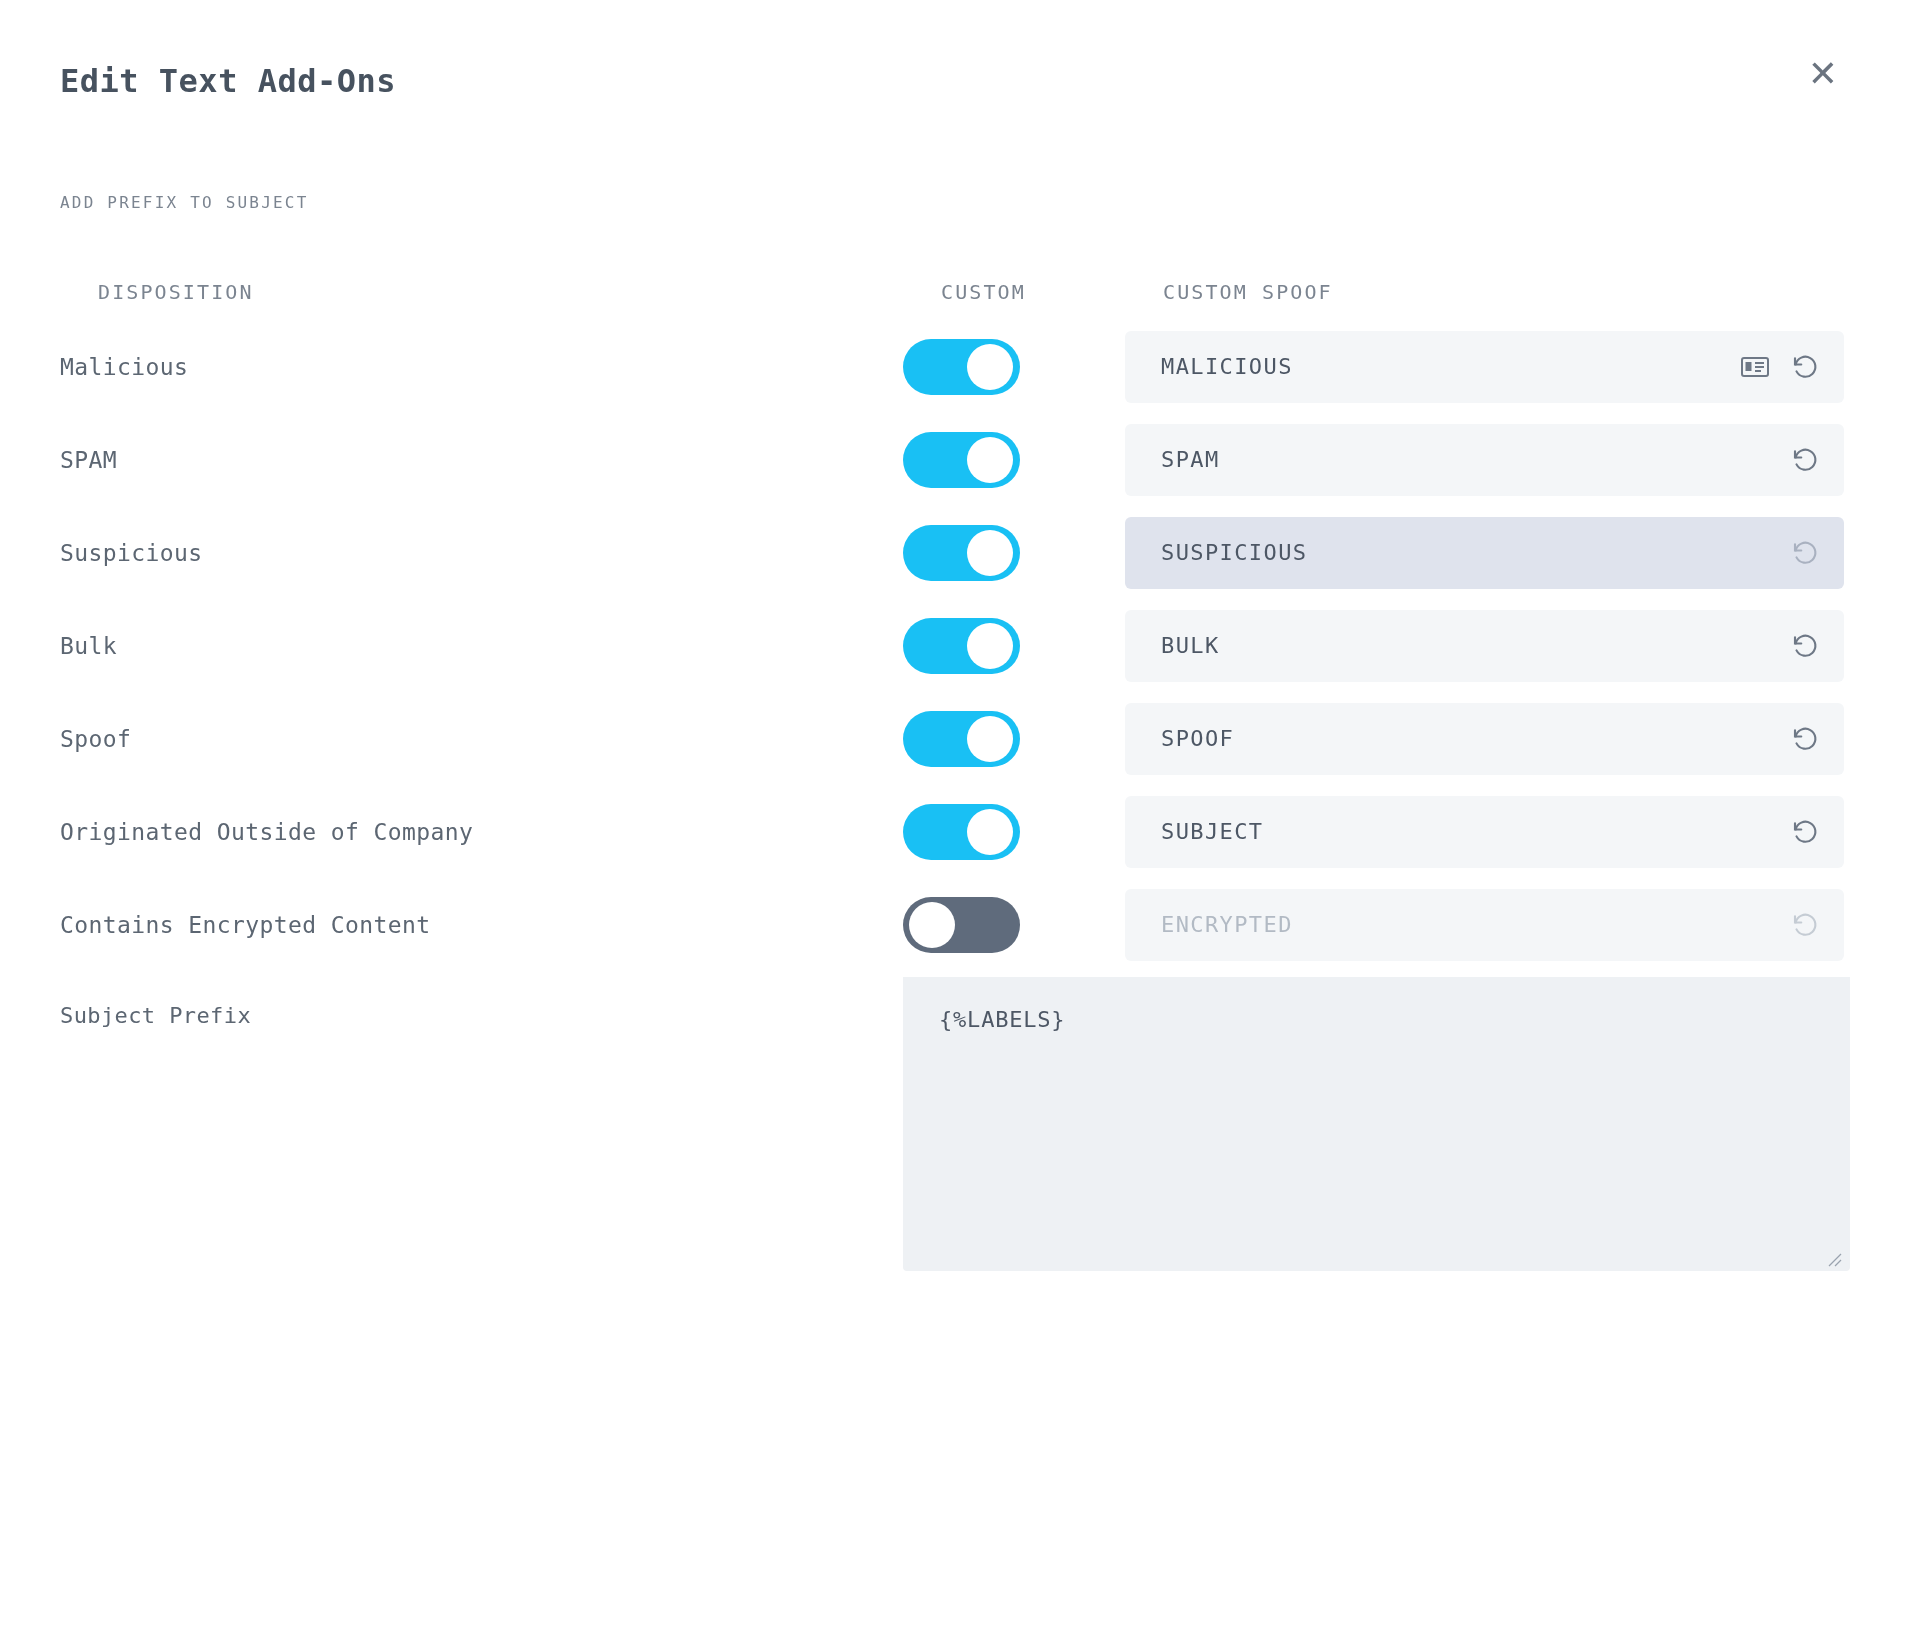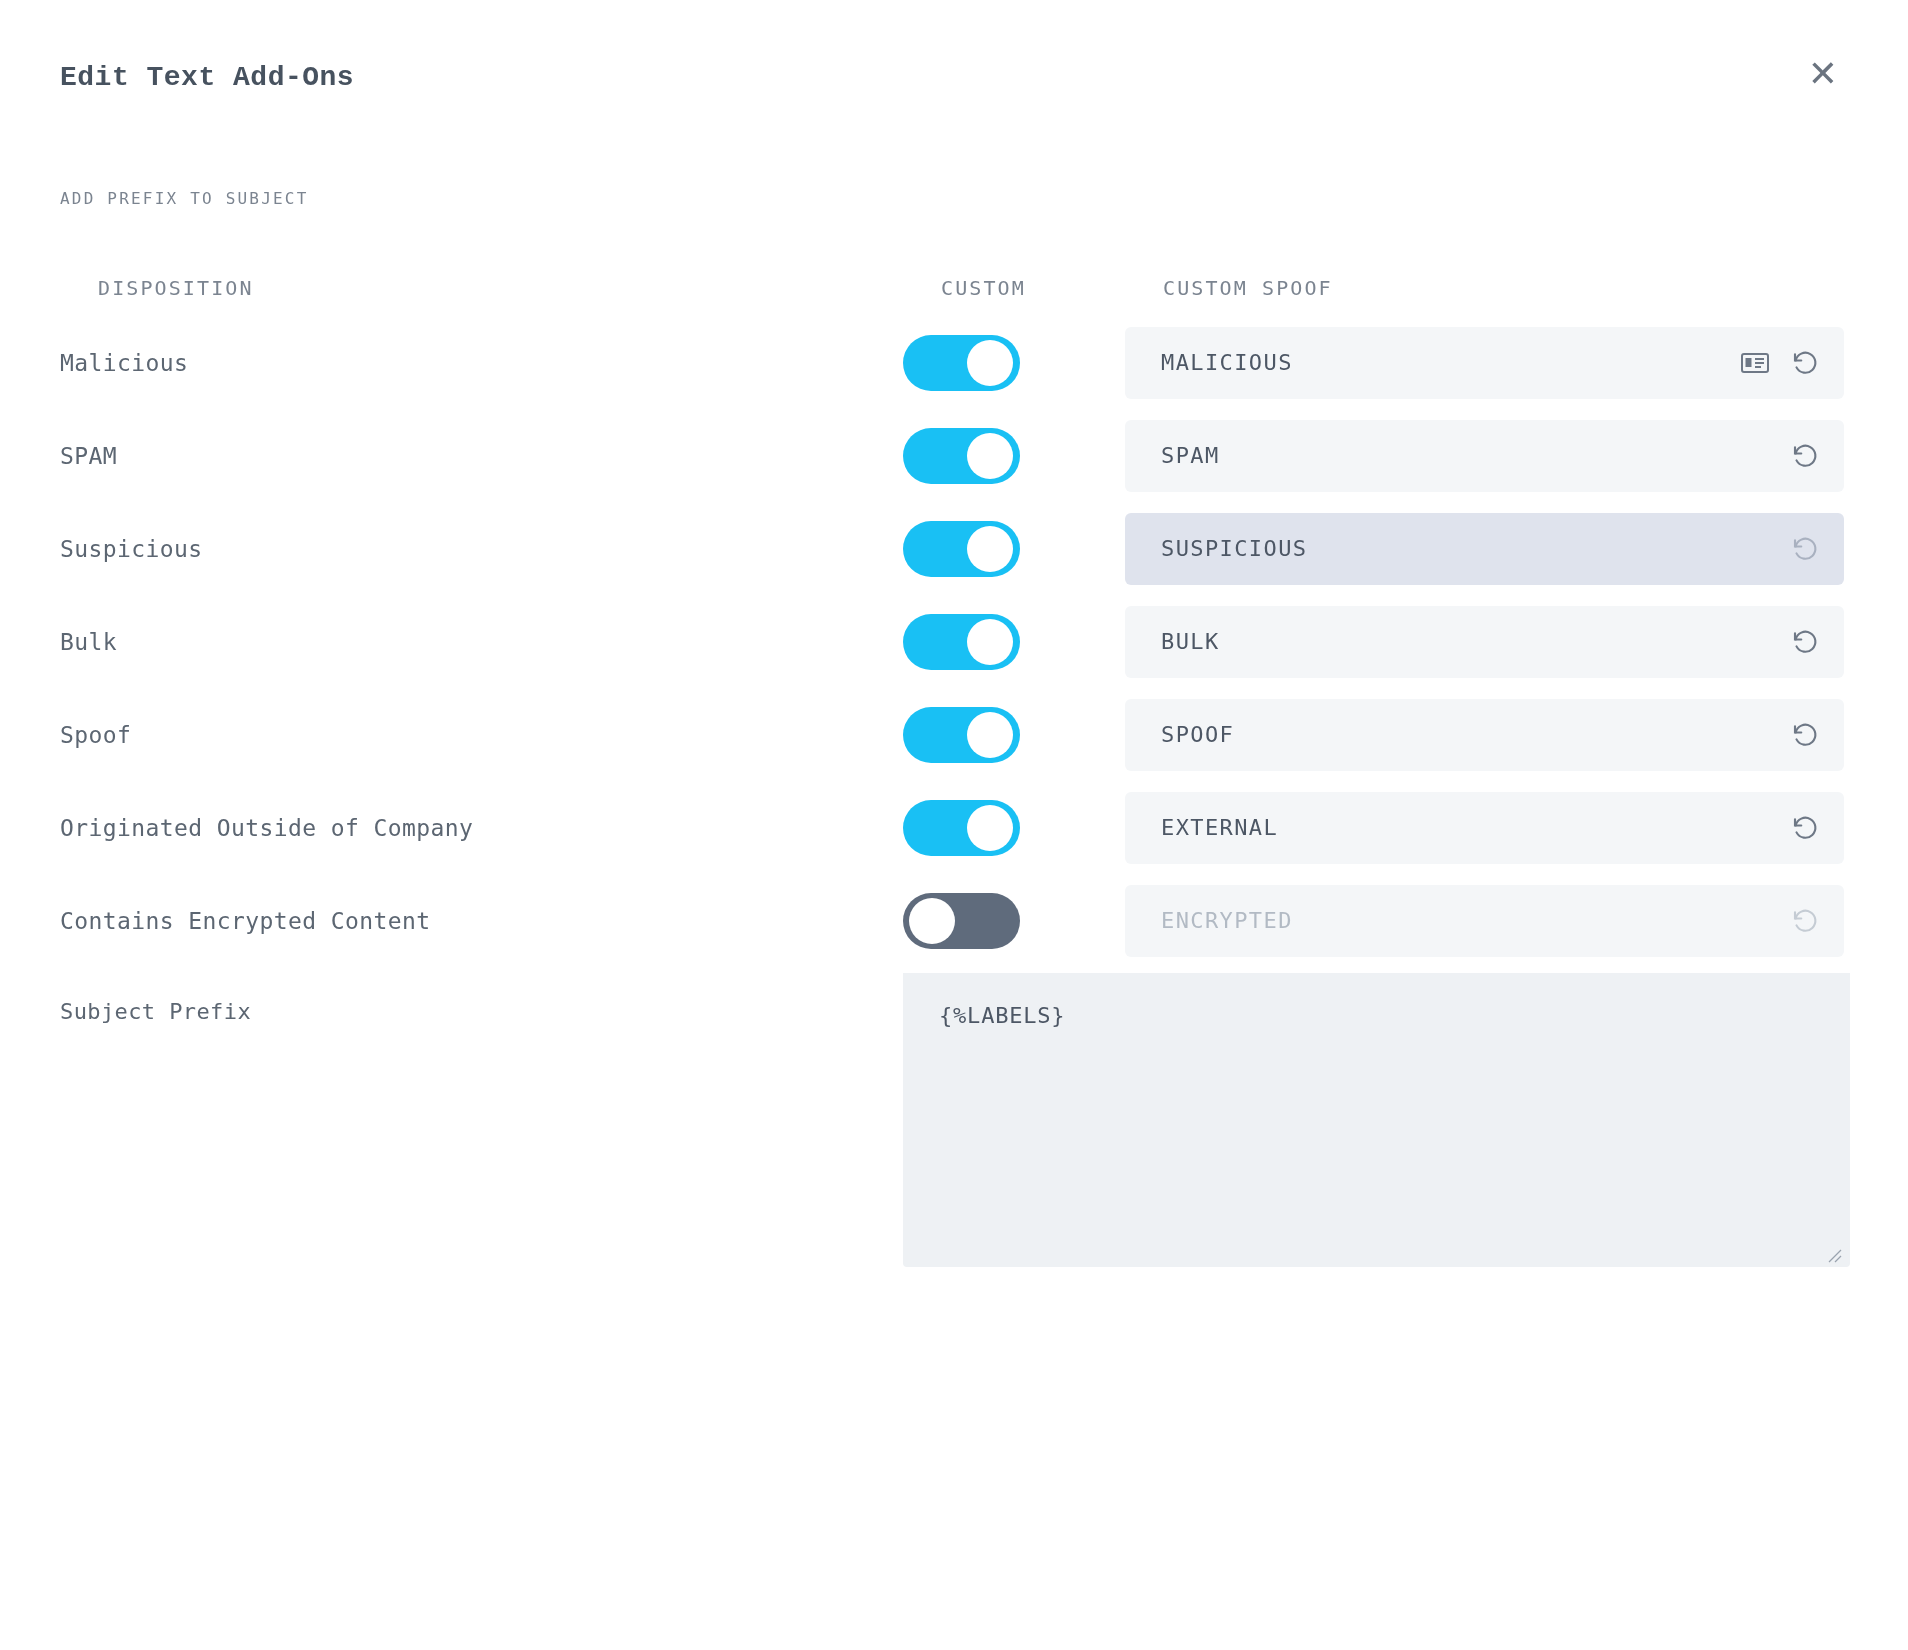--- a/index.html
+++ b/index.html
@@ -24,27 +24,26 @@
     height: 1650px;
     padding: 52px 60px 0 60px;
   }
 
   .title-row {
     display: flex;
     align-items: flex-start;
     justify-content: space-between;
   }
   .dialog-title {
-    font-size: 28px;
+    font-size: 32px;
     font-weight: bold;
     letter-spacing: 0.5px;
     color: #47525f;
     margin: 0;
     padding-top: 10px;
-    font-family: Liberation Mono, monospace;
   }
   .close-btn {
     font-size: 36px;
     line-height: 1;
     color: #6b7480;
     cursor: pointer;
     padding: 4px 10px;
     user-select: none;
     font-family: "DejaVu Sans", "Liberation Sans", sans-serif;
     font-weight: 300;
@@ -362,21 +361,21 @@
 
     <div class="grid-row">
       <div class="col-disp">Originated Outside of Company</div>
       <div class="col-enabled">
         <div class="toggle">
             <div class="knob"></div>
           </div>
       </div>
       <div class="col-label">
         <div class="label-field">
-          <span class="value">EXTERNAL</span>
+          <span class="value">SUBJECT</span>
           <span class="field-icons">
             <span class="icon-btn">
               <svg width="30" height="30" viewBox="0 0 24 24" fill="none" stroke="currentColor" stroke-width="1.7" stroke-linecap="round">
                 <path d="M4 5 L4 10 L9 10"></path>
                 <path d="M4.5 10 A8 8 0 1 1 5.2 15.5"></path>
               </svg>
             </span>
           </span>
         </div>
       </div>

